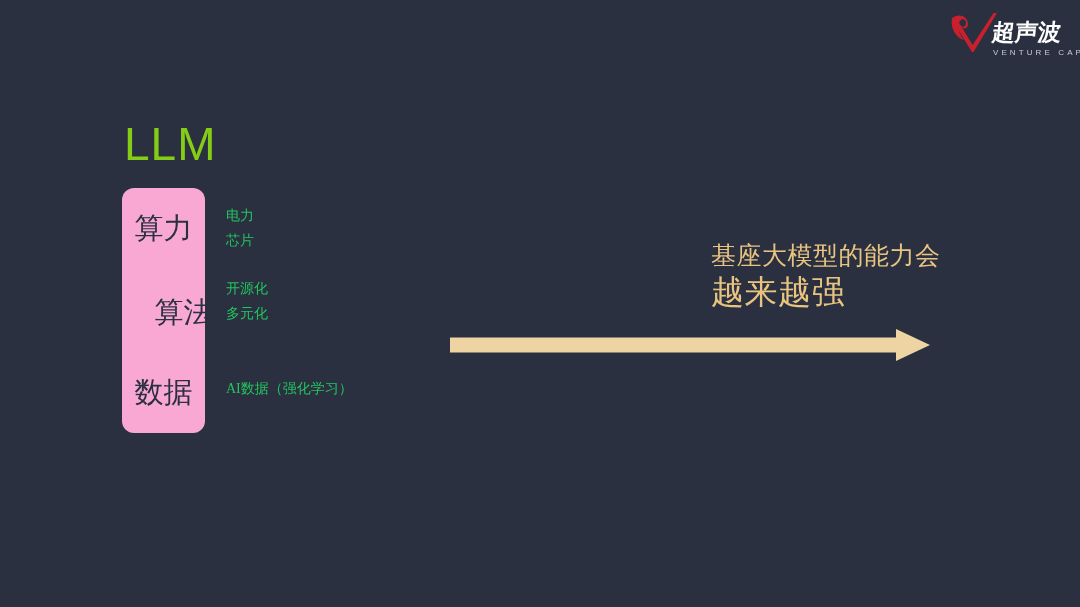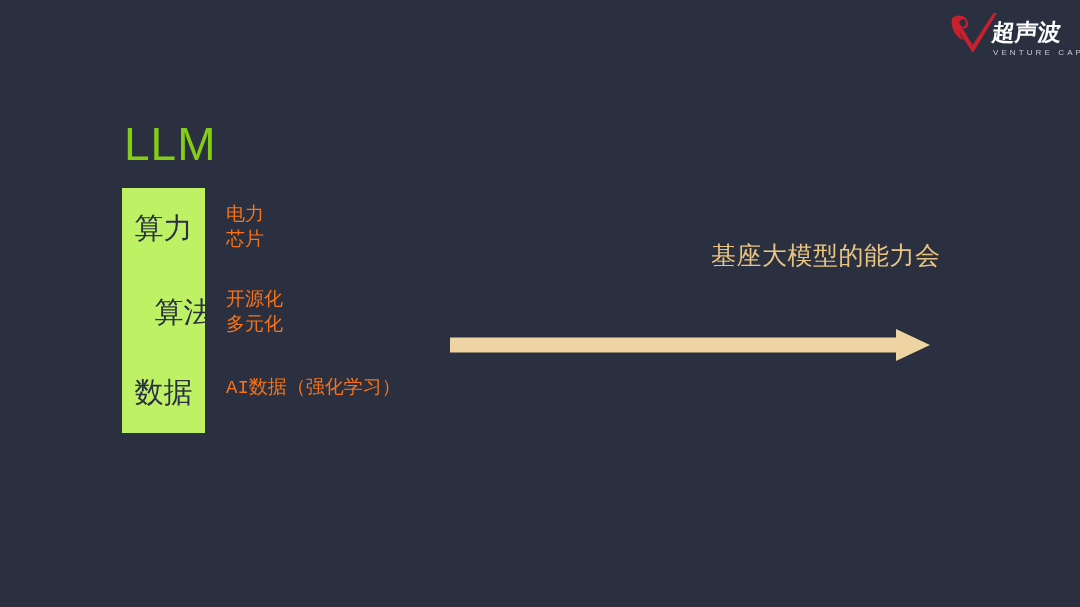--- a/index.html
+++ b/index.html
@@ -71,50 +71,51 @@
     font-family: "Liberation Sans", sans-serif;
   }
 
   
   .stack-box {
     position: absolute;
     left: 122px;
     top: 188px;
     width: 83px;
     height: 245px;
-    background: #bef264;
+    background: #f9a8d4;
     box-sizing: border-box;
+    border-radius: 12px;
   }
   .stack-label {
     position: absolute;
     left: 0;
     width: 83px;
     text-align: center;
     color: #2a3040;
     font-size: 29px;
     font-family: "DejaVu Sans", "Liberation Sans", sans-serif;
     line-height: 1;
     white-space: nowrap;
   }
   .stack-label.r0 { top: 26px; }
   .stack-label.r1 { top: 110px; margin-left: 20px; }
   .stack-label.r2 { top: 190px; }
 
   
   .detail-group {
     position: absolute;
     left: 226px;
-    color: #f97316;
-    font-size: 19px;
+    color: #22c55e;
+    font-size: 14px;
     line-height: 25px;
-    font-family: Liberation Mono, monospace;
+    font-family: Liberation Serif, serif;
     white-space: nowrap;
   }
   .detail-group.g0 { top: 203px; }
-  .detail-group.g1 { top: 288px; }
+  .detail-group.g1 { top: 276px; }
   .detail-group.g2 { top: 376px; }
 
   
   .trend-list {
     position: absolute;
     left: 459px;
     top: 233px;
     color: #e7eaf0;
     font-size: 15.5px;
     line-height: 30px;
@@ -181,19 +182,20 @@
     <div>开源化</div>
     <div>多元化</div>
   </div>
   <div class="detail-group g2">
     <div>AI数据（强化学习）</div>
   </div>
 
 
   <div class="conclusion">
     <div class="c-line1">基座大模型的能力会</div>
+    <div class="c-line2">越来越强</div>
   </div>
 
   <svg class="arrow" viewBox="0 0 482 34">
     <path d="M1 9.5 L447 9.5 L447 1 L481 17 L447 33 L447 24.5 L1 24.5 Z" fill="#efd4a3"></path>
   </svg>
 
 </div>
 
 </body></html>

